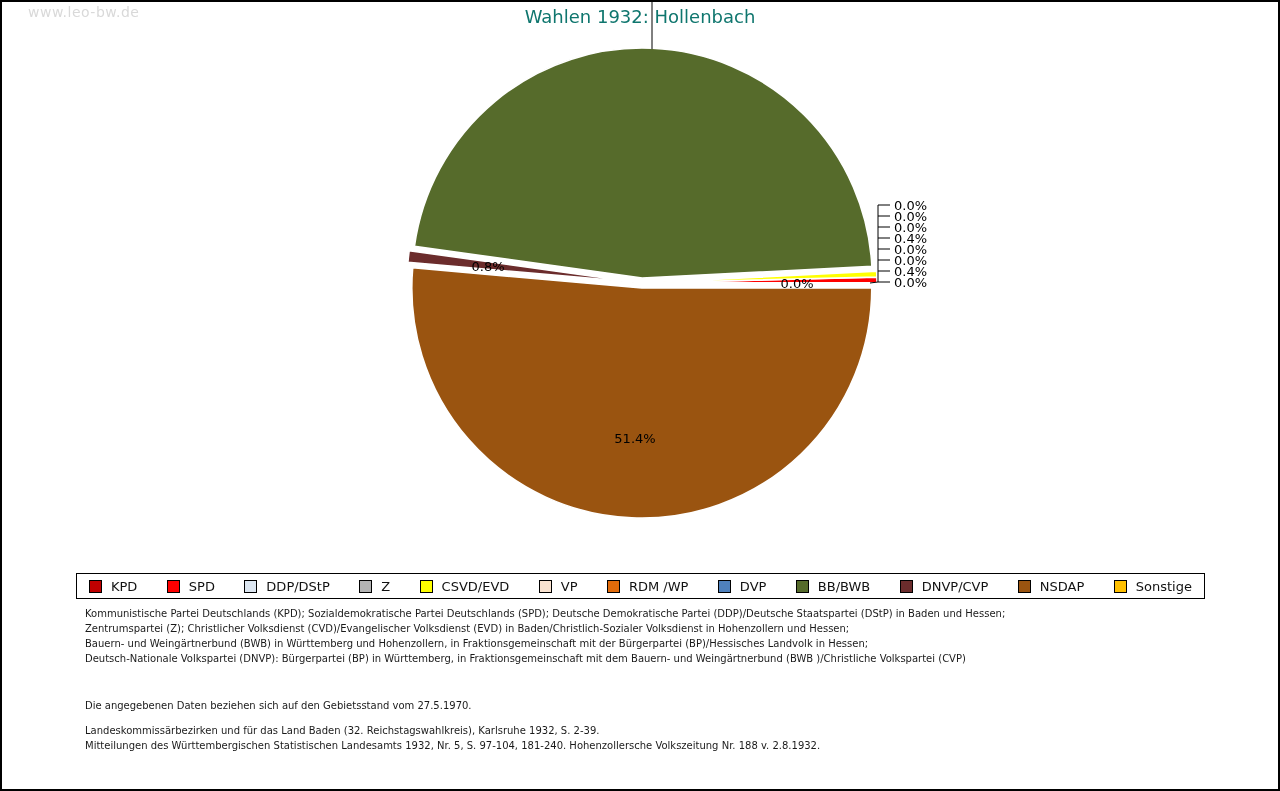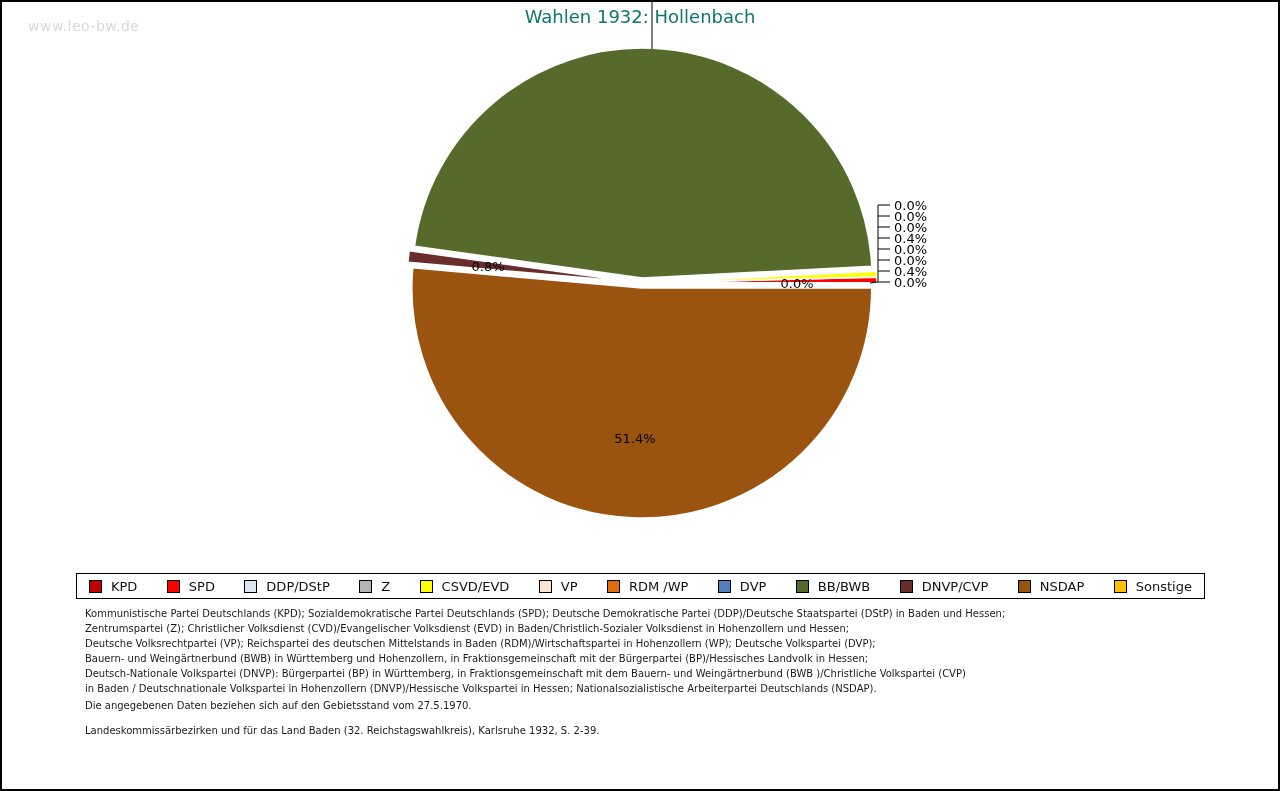--- a/index.html
+++ b/index.html
@@ -1,21 +1,21 @@
 <!DOCTYPE html>
 <html><head>
 <meta charset="utf-8">
 <style>
   html,body{margin:0;padding:0;background:#fff;}
   .canvas{
     position:relative;width:1280px;height:791px;box-sizing:border-box;
     border:2px solid #000;background:#fff;overflow:hidden;
     font-family:"DejaVu Sans","Liberation Sans",sans-serif;color:#111;
   }
-  .watermark{position:absolute;left:26px;top:16px;font-size:14px;color:#d9d9d9;letter-spacing:.5px;}
+  .watermark{position:absolute;left:26px;top:2px;font-size:14px;color:#d9d9d9;letter-spacing:.5px;}
   .chart-title{position:absolute;left:0;top:4px;width:100%;text-align:center;font-size:18px;color:#0f766e;}
   #pie-svg{position:absolute;left:0;top:0;}
   .legend{
     position:absolute;left:74px;top:571px;width:1129px;height:26px;box-sizing:border-box;
     border:1px solid #000;display:flex;align-items:center;justify-content:space-between;
     padding:0 12px;font-size:13px;background:#fff;
   }
   .legend-item{display:flex;align-items:center;white-space:nowrap;justify-content:flex-end;}
   .swatch{width:13px;height:13px;border:1px solid #000;margin-right:9px;display:inline-block;box-sizing:border-box;}
   .textblock{position:absolute;left:83px;width:1130px;font-size:10px;line-height:15px;color:#1a1a1a;}
@@ -110,27 +110,26 @@
       </div>
       <div class="legend-item">
         <span class="swatch" style="background: rgb(255, 192, 0);"></span>
         <span>Sonstige</span>
       </div>
     </div>
 
   <div class="textblock tb-defs">
     <div>Kommunistische Partei Deutschlands (KPD); Sozialdemokratische Partei Deutschlands (SPD); Deutsche Demokratische Partei (DDP)/Deutsche Staatspartei (DStP) in Baden und Hessen;</div>
     <div>Zentrumspartei (Z); Christlicher Volksdienst (CVD)/Evangelischer Volksdienst (EVD) in Baden/Christlich-Sozialer Volksdienst in Hohenzollern und Hessen;</div>
-    <div>Deutsche Volksrechtpartei (VP); Reichspartei des deutschen Mittelstands in Baden (RDM)/Wirtschaftspartei in Hohenzollern (WP); Deutsche Volkspartei (DVP);</div>
     <div>Bauern- und Weingärtnerbund (BWB) in Württemberg und Hohenzollern, in Fraktionsgemeinschaft mit der Bürgerpartei (BP)/Hessisches Landvolk in Hessen;</div>
     <div>Deutsch-Nationale Volkspartei (DNVP): Bürgerpartei (BP) in Württemberg, in Fraktionsgemeinschaft mit dem Bauern- und Weingärtnerbund (BWB )/Christliche Volkspartei (CVP)</div>
-    <div>in Baden / Deutschnationale Volkspartei in Hohenzollern (DNVP)/Hessische Volkspartei in Hessen; Nationalsozialistische Arbeiterpartei Deutschlands (NSDAP).</div>
   </div>
 
   <div class="textblock tb-note">
     <div>Die angegebenen Daten beziehen sich auf den Gebietsstand vom 27.5.1970.</div>
   </div>
 
   <div class="textblock tb-src">
     <div>Landeskommissärbezirken und für das Land Baden (32. Reichstagswahlkreis), Karlsruhe 1932, S. 2-39.</div>
+    <div>Mitteilungen des Württembergischen Statistischen Landesamts 1932, Nr. 5, S. 97-104, 181-240. Hohenzollersche Volkszeitung Nr. 188 v. 2.8.1932.</div>
   </div>
 
 </div>
 
 </body></html>

